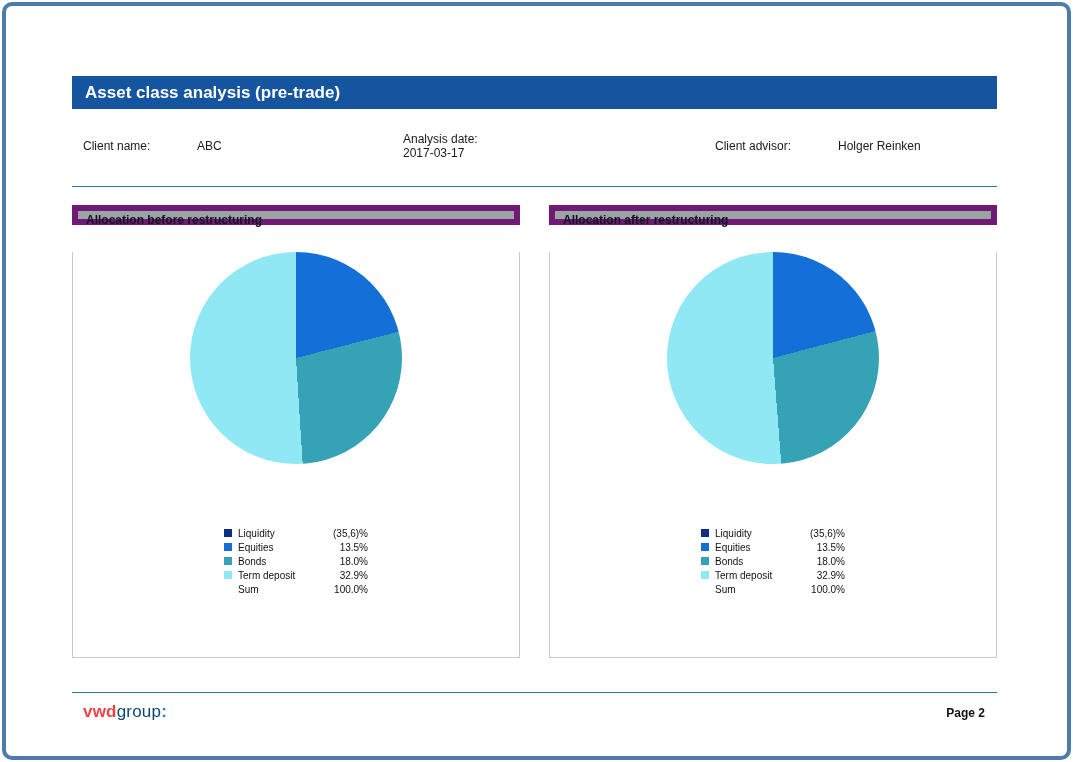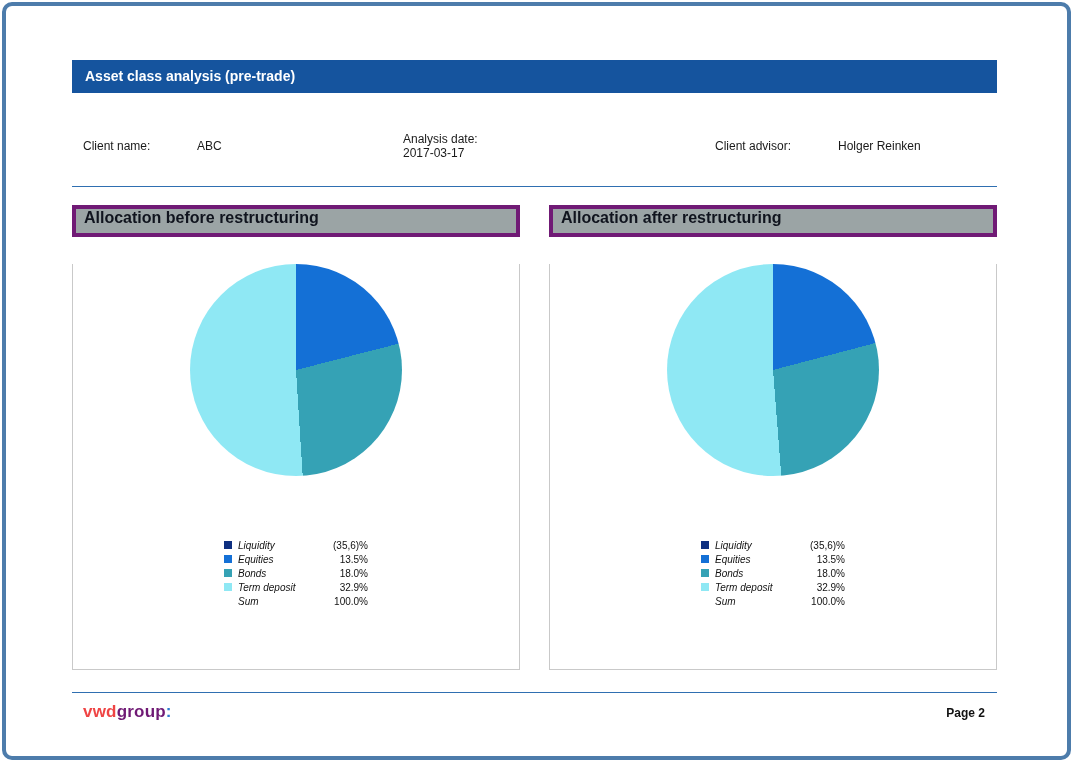--- a/index.html
+++ b/index.html
@@ -2,59 +2,59 @@
 <html><head>
 <meta charset="utf-8">
 <style>
   * { box-sizing: border-box; margin: 0; padding: 0; }
   html, body { width: 1073px; height: 762px; background: #ffffff; }
   body { font-family: "Liberation Sans", "DejaVu Sans", sans-serif; color: #1a1a1a; position: relative; overflow: hidden; }
 
   .frame { position: absolute; inset: 2px; border: 4px solid #4d7cab; border-radius: 10px; pointer-events: none; }
 
   .title-bar {
-    position: absolute; left: 72px; top: 60px; width: 925px; height: 33px;
-    background: #15549e; color: #ffffff; font-size: 14px; font-weight: bold;
+    position: absolute; left: 72px; top: 76px; width: 925px; height: 33px;
+    background: #15549e; color: #ffffff; font-size: 17px; font-weight: bold;
     line-height: 33px; padding-left: 13px;
   }
 
   .client-info { position: absolute; left: 72px; top: 134px; width: 925px; font-size: 12px; }
   .ci-row { display: flex; height: 23px; align-items: center; }
   .ci-cell { display: flex; }
   .ci-cell.c1 { width: 331px; padding-left: 11px; }
   .ci-cell.c2 { width: 312px; flex-direction: column; }
   .ci-cell.c3 { flex: 1; }
   .ci-cell.c1 .ci-label { width: 114px; }
   .ci-cell.c2 .ci-label { width: 144px; }
   .ci-cell.c3 .ci-label { width: 123px; }
 
   .divider { position: absolute; left: 72px; width: 925px; height: 1px; background: #2f6fb1; }
   .divider.top { top: 186px; }
   .divider.bottom { top: 692px; }
 
   .panels { position: absolute; left: 72px; top: 205px; width: 925px; display: flex; gap: 29px; }
   .panel { width: 448px; }
   .panel-header {
-    height: 32px; background: #9ba4a5; border: 4px solid #701a75;
-    font-size: 16px; font-weight: bold; color: #10141e;
+    height: 20px; background: #9ba4a5; border: 6px solid #701a75;
+    font-size: 12px; font-weight: bold; color: #10141e;
     line-height: 18px; padding-left: 8px;
   }
   .panel-body { height: 406px; border: 1px solid #c9c9c9; border-top: none; background: #ffffff; }
 
   .pie { width: 212px; height: 212px; border-radius: 50%; margin: 27px auto 0; }
 
   .legend { width: 144px; margin: 62px auto 0; font-size: 10px; color: #111111; }
   .legend-row { display: flex; align-items: center; height: 14px; }
   .swatch { width: 8px; height: 8px; margin-right: 6px; flex: none; }
-  .legend-label { flex: 1; white-space: nowrap; font-style: italic; }
+  .legend-label { flex: 1; white-space: nowrap; }
   .legend-value { text-align: right; white-space: nowrap; }
 
   .logo { position: absolute; left: 83px; top: 702px; font-size: 17px; letter-spacing: 0.2px; }
   .logo .p1 { color: #ef4444; font-weight: bold; }
-  .logo .p2 { color: #701a75; font-weight: bold; text-align: right; }
+  .logo .p2 { color: #0c4a6e; font-weight: normal; text-align: right; }
   .logo .p3 { color: #2e7bd0; font-weight: bold; }
 
   .page-num { position: absolute; right: 88px; top: 706px; font-size: 12px; font-weight: bold; color: #111111; }
 </style>
 </head>
 <body>
 
 <div class="frame"></div>
 
 <div class="title-bar">

